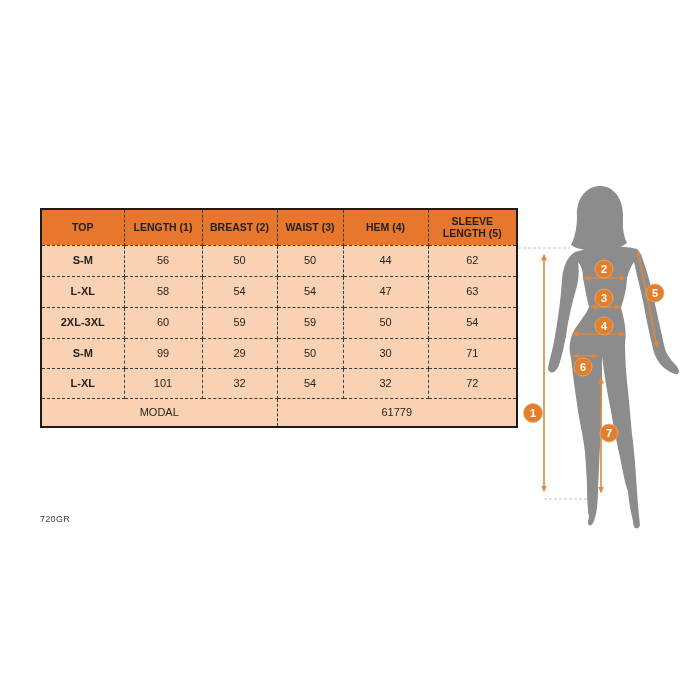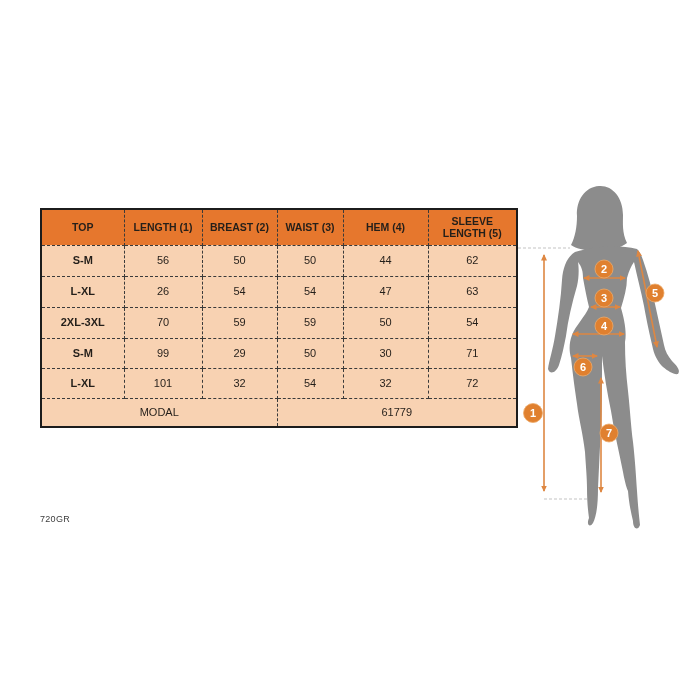--- a/index.html
+++ b/index.html
@@ -77,29 +77,29 @@
       <tr class="r-data">
         <td class="lbl">S-M</td>
         <td>56</td>
         <td>50</td>
         <td>50</td>
         <td>44</td>
         <td>62</td>
       </tr>
       <tr class="r-data">
         <td class="lbl">L-XL</td>
-        <td>26</td>
+        <td>58</td>
         <td>54</td>
         <td>54</td>
         <td>47</td>
         <td>63</td>
       </tr>
       <tr class="r-data">
         <td class="lbl">2XL-3XL</td>
-        <td>70</td>
+        <td>60</td>
         <td>59</td>
         <td>59</td>
         <td>50</td>
         <td>54</td>
       </tr>
       <tr class="r-data2">
         <td class="lbl">S-M</td>
         <td>99</td>
         <td>29</td>
         <td>50</td>

